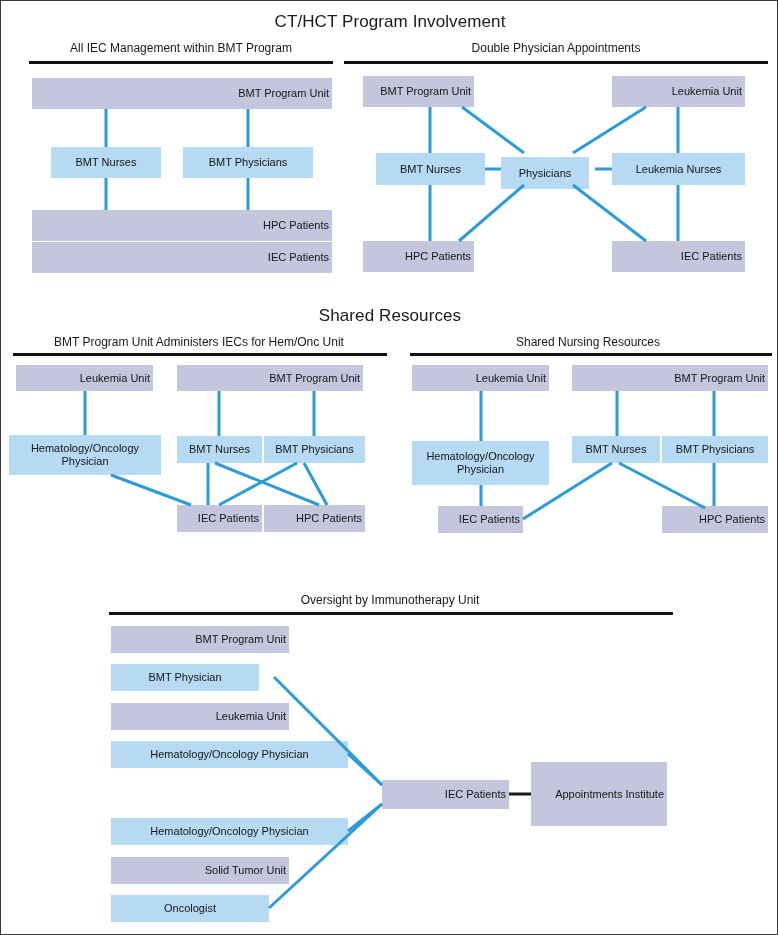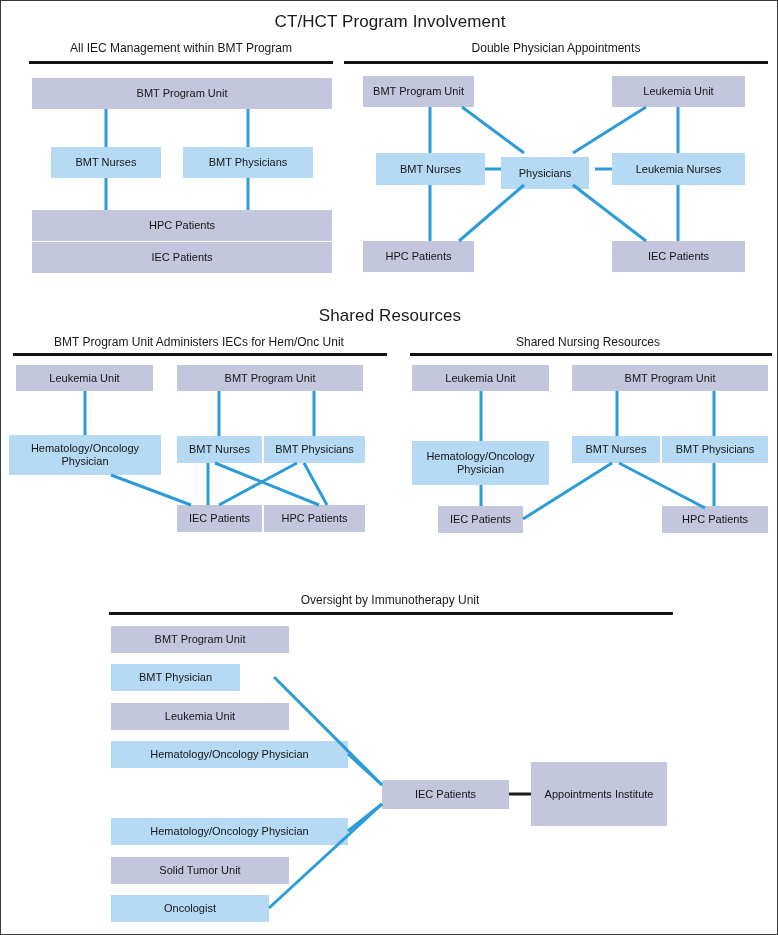--- a/index.html
+++ b/index.html
@@ -38,21 +38,21 @@
   .node{
     display:flex;
     align-items:center;
     justify-content:center;
     text-align:center;
     font-size:11px;
     line-height:1.15;
     color:#161616;
     padding:0 3px;
   }
-  .gray{background:#c3c6dd;}
+  .gray{background:#c3c6dd;justify-content:flex-end;}
   .blue{background:#b6d9f4;}
   
   svg.links{position:absolute;left:0;top:0;width:778px;height:935px;pointer-events:none;}
   .lk{stroke:#2b9bd9;stroke-width:3;fill:none;}
   .lk-blk{stroke:#1a1a1a;stroke-width:3;fill:none;}
 </style>
 </head>
 <body>
 
 <div id="frame">
@@ -154,21 +154,21 @@
   <div class="abs node gray" style="left:661px;top:505px;width:106px;height:27px;">
     <span>HPC Patients</span>
   </div>
 
   <div class="abs panel-title" style="left:0;top:592px;width:778px;">Oversight by Immunotherapy Unit</div>
   <div class="abs rule" style="left:108px;top:611px;width:564px;"></div>
 
   <div class="abs node gray" style="left:110px;top:625px;width:178px;height:27px;">
     <span>BMT Program Unit</span>
   </div>
-  <div class="abs node blue" style="left:110px;top:663px;width:129px;height:27px;">
+  <div class="abs node blue" style="left:110px;top:663px;width:148px;height:27px;">
     <span>BMT Physician</span>
   </div>
   <div class="abs node gray" style="left:110px;top:702px;width:178px;height:27px;">
     <span>Leukemia Unit</span>
   </div>
   <div class="abs node blue" style="left:110px;top:740px;width:237px;height:27px;">
     <span>Hematology/Oncology Physician</span>
   </div>
   <div class="abs node blue" style="left:110px;top:817px;width:237px;height:27px;">
     <span>Hematology/Oncology Physician</span>

